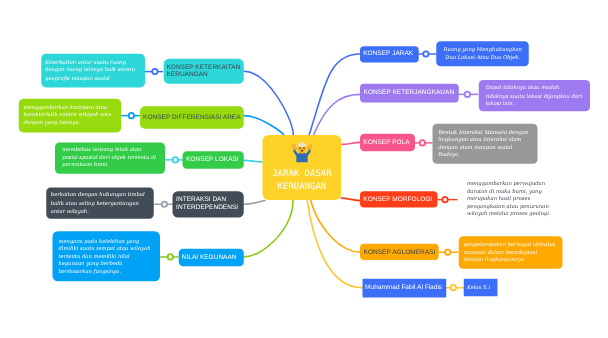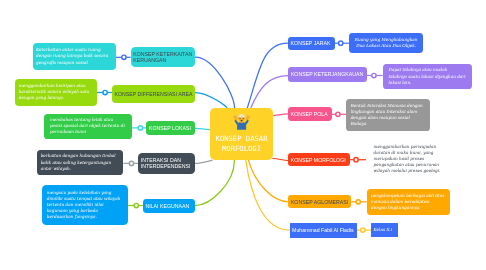--- a/index.html
+++ b/index.html
@@ -159,15 +159,15 @@
       <path d="M15.2 15.8h5.6v5.3h-5.6z" fill="#e09e36"></path>
 
       <path d="M18 3.8c-4.5 0-7.3 3.1-7.3 7.6 0 4.6 3.2 8.2 7.3 8.2s7.3-3.6 7.3-8.2c0-4.5-2.8-7.6-7.3-7.6z" fill="#f5b83d"></path>
 
       <path d="M18 2.2c-3.9 0-6.9 1.9-6.9 4.4 0 1 .4 1.7 1 2.1.9.5 2.9.8 5.9.8s5-.3 5.9-.8c.6-.4 1-1.1 1-2.1 0-2.5-3-4.4-6.9-4.4z" fill="#efe2c0"></path>
 
       <ellipse cx="14.6" cy="11.6" rx="1.25" ry="1.7" fill="#664500"></ellipse>
       <ellipse cx="21.4" cy="11.6" rx="1.25" ry="1.7" fill="#664500"></ellipse>
       <ellipse cx="18" cy="16" rx="2.1" ry="1.7" fill="#664500"></ellipse>
     </svg>
-    <div class="ct"><span>KONSEP DASAR</span><br><span>MORFOLOGI</span></div>
+    <div class="ct"><span>JARAK DASAR</span><br><span>KERUANGAN</span></div>
   </div>
 </div>
 
 </body></html>

